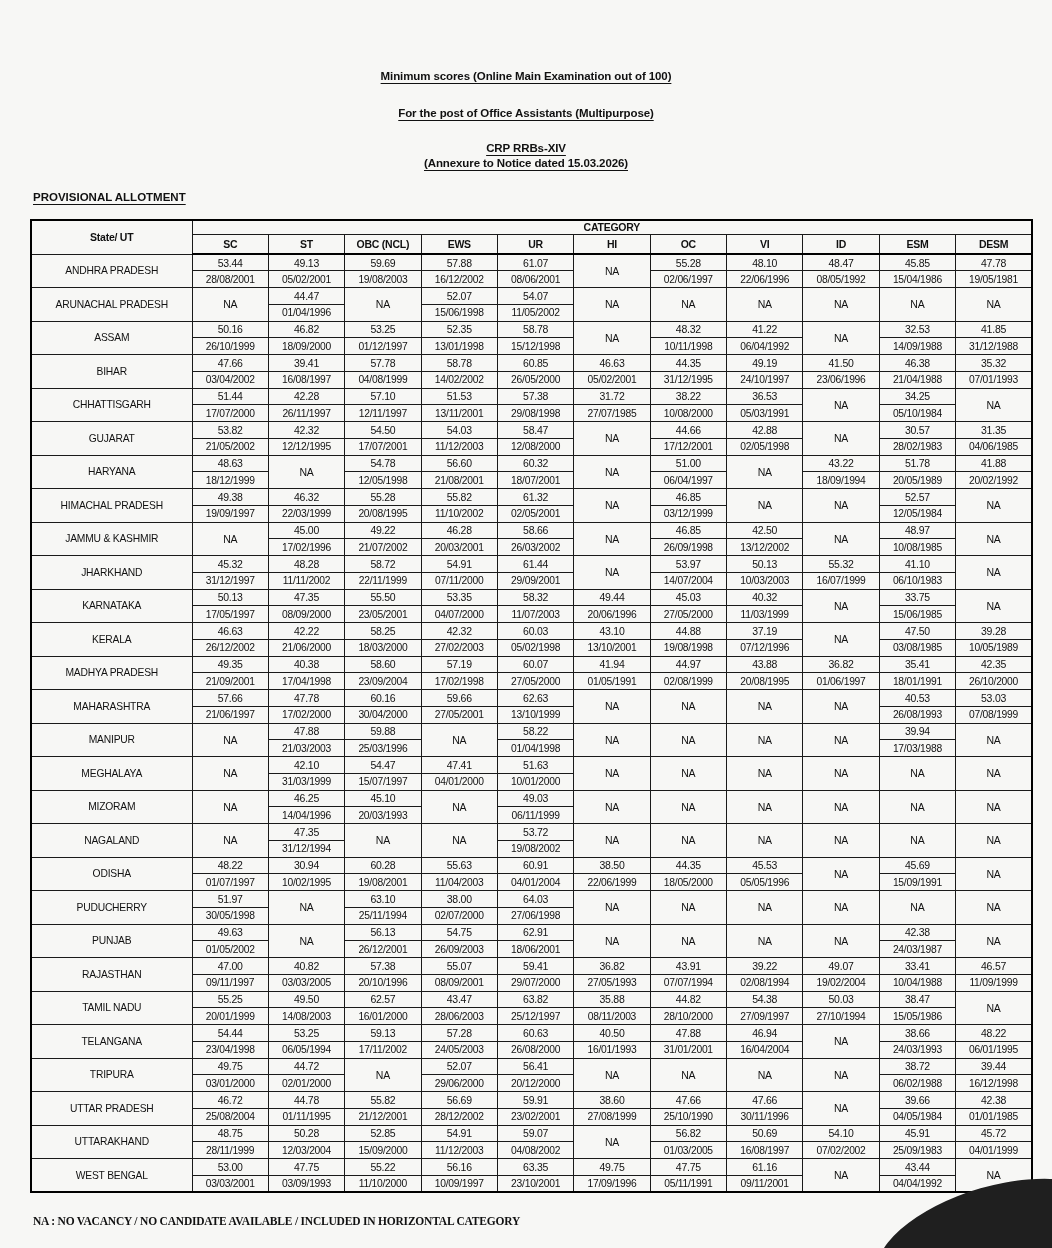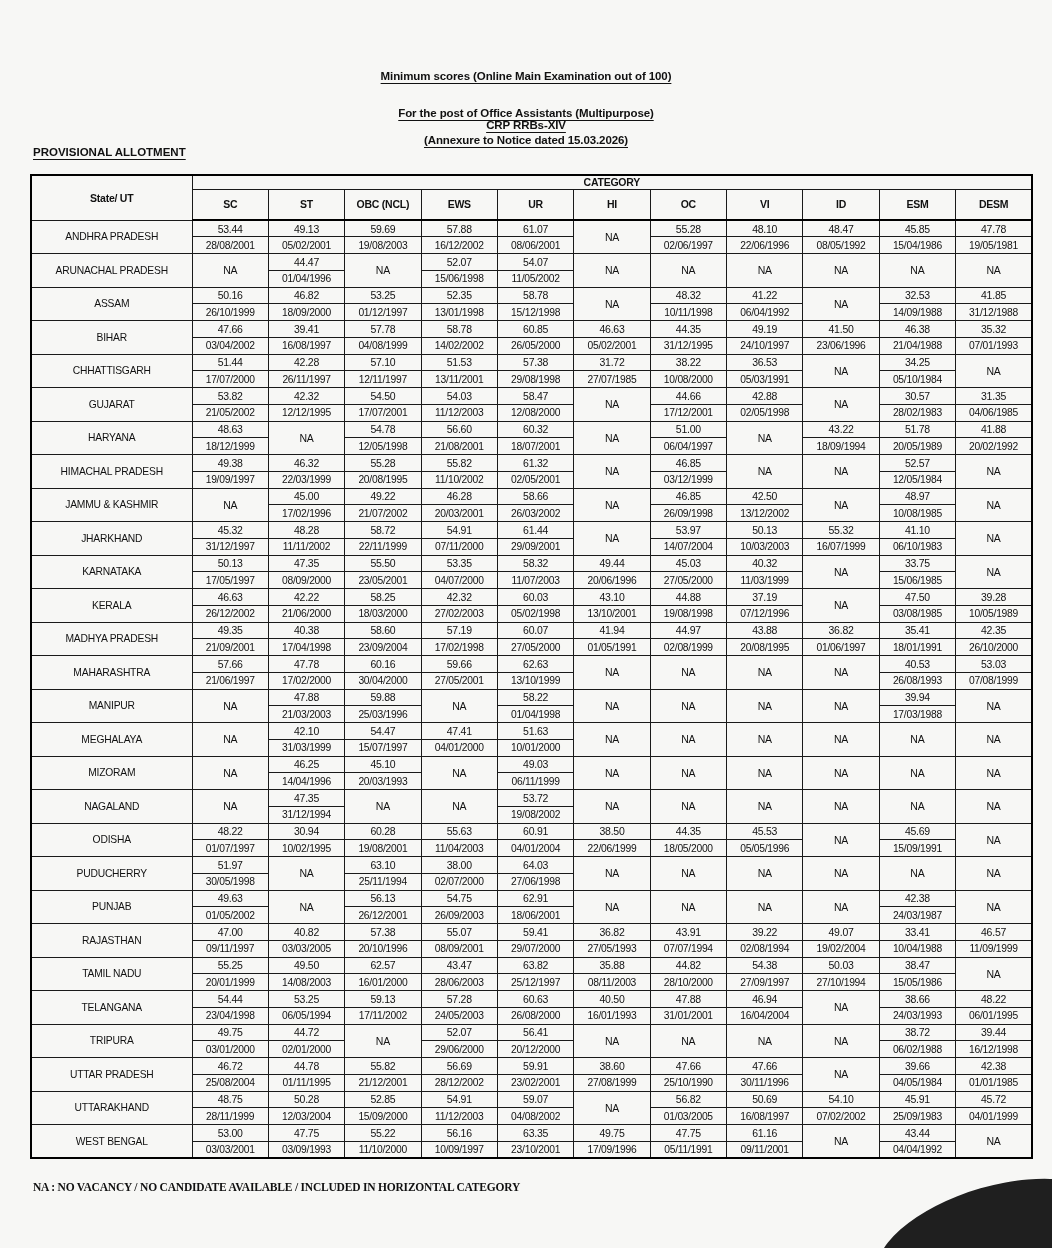--- a/index.html
+++ b/index.html
@@ -15,23 +15,23 @@
 
   .titles { text-align: center; }
   .title-line {
     font-size: 11.5px;
     font-weight: 700;
     text-decoration: underline;
     text-underline-offset: 3px;
     letter-spacing: -0.1px;
   }
   .t1 { margin-bottom: 25px; }
-  .t2 { }
+  .t2 { margin-bottom: 23px; }
   .t3 { margin-bottom: 3px; }
-  .t4 { }
+  .t4 { margin-bottom: 22px; }
 
   .section-label {
     margin-left: 33px;
     margin-bottom: 16px;
     font-size: 11.5px;
     font-weight: 700;
     text-decoration: underline;
     text-underline-offset: 3px;
   }
 
@@ -49,21 +49,21 @@
     text-align: center;
     vertical-align: middle;
     font-size: 10.5px;
     letter-spacing: -0.25px;
     padding: 0 1px;
     overflow: hidden;
     white-space: nowrap;
   }
   thead th { font-weight: 700; }
   tr.cat-span-row th { height: 14px; font-size: 10.5px; }
-  tr.cat-cols-row th { height: 31px; border-bottom: 2px solid #000; }
+  tr.cat-cols-row th { height: 20px; border-bottom: 2px solid #000; }
   th.state-hd { font-weight: 700; }
 
   tbody td.state {
     font-weight: 400;
     font-size: 10.3px;
     letter-spacing: -0.2px;
   }
   tbody tr { height: 16.75px; }
   tbody tr.r1 > td { border-top: 1.8px solid #000; }
   tbody td.score { border-bottom: 1px solid #1a1a1a; }

